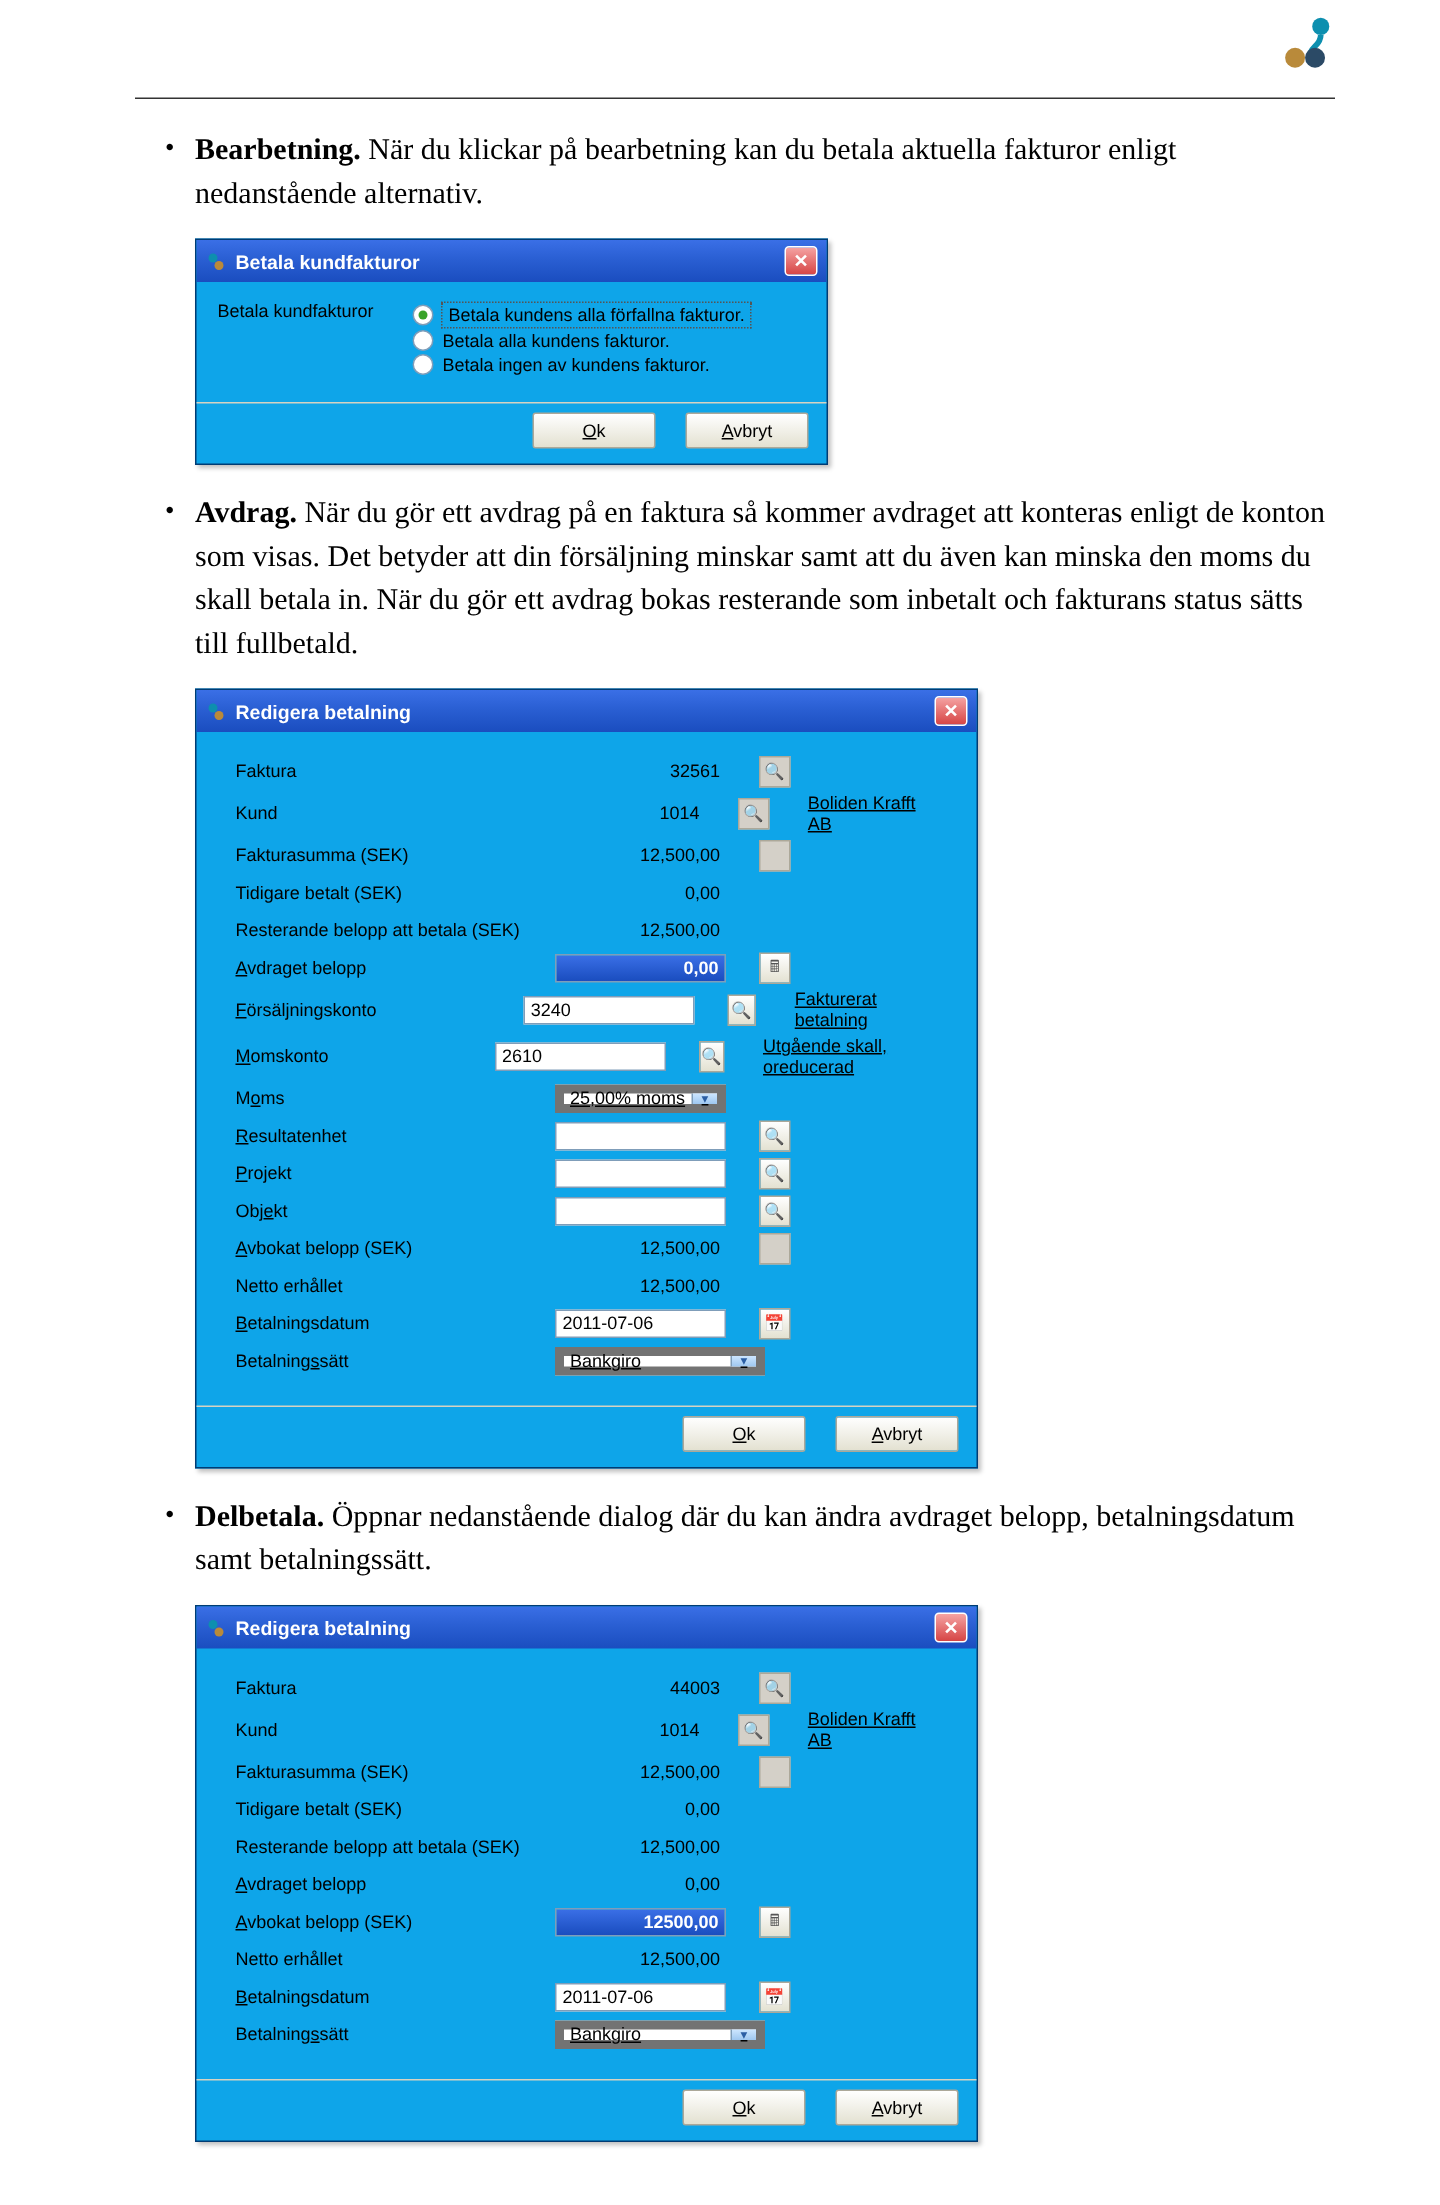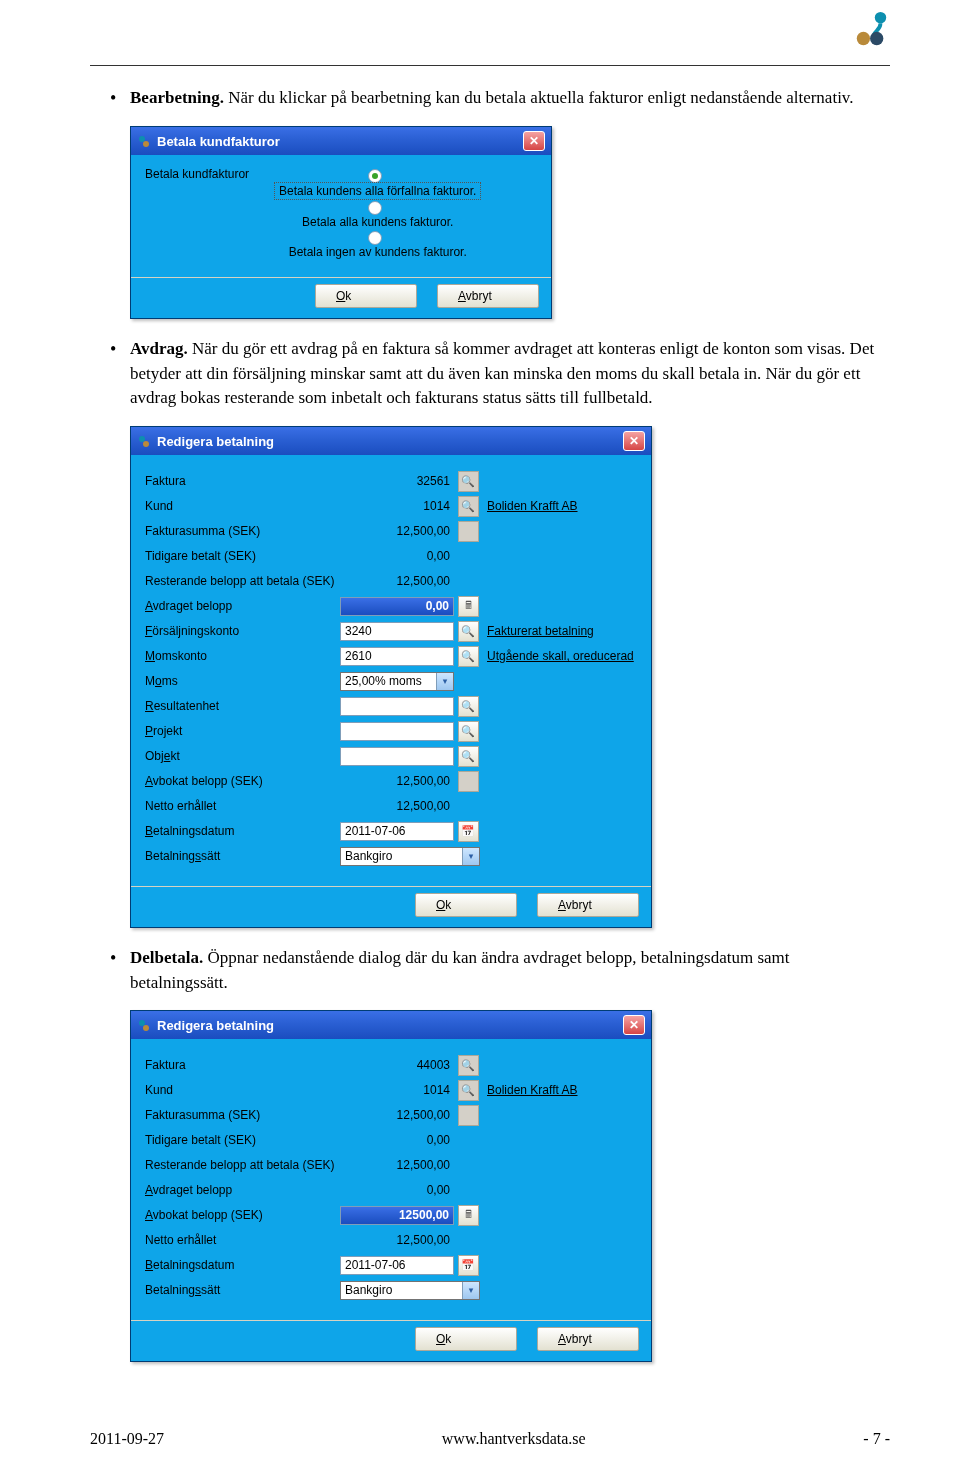--- a/index.html
+++ b/index.html
@@ -16,21 +16,21 @@
   }
   .top-logo {
     position: absolute;
     top: 10px;
     right: 70px;
   }
   .hr-line { border: none; border-top: 1.5px solid #333; margin: 35px 0 20px 0; }
   .bullet-section { margin: 15px 0 15px 20px; }
   .bullet-row { display: flex; }
   .bullet-dot { width: 20px; font-size: 18px; line-height: 1.4; }
-  .bullet-text { flex: 1; font-size: 17px; line-height: 1.45; }
+  .bullet-text { flex: 1; font-size: 20px; line-height: 1.45; }
   .bullet-text b { font-weight: bold; }
 
   
   .dialog {
     font-family: Tahoma, Arial, sans-serif;
     font-size: 12px;
     border: 1px solid #003c74;
     background: #0ea5e9;
     margin-left: 40px;
     margin-top: 8px;
@@ -58,21 +58,21 @@
     width: 20px; height: 18px;
     background: linear-gradient(to bottom,#f5a3a3,#d64545);
     border: 1px solid #fff;
     border-radius: 3px;
     color:#fff;
     font-size:12px;
     display:flex;align-items:center;justify-content:center;
     cursor:pointer;
   }
   .dlg-body { padding: 12px 14px 10px 14px; }
-  .row { display: flex; align-items: center; margin: 3px 0; min-height: 22px; }
+  .row { display: flex; align-items: center; margin: 3px 12px; min-height: 22px; gap: 18px; }
   .row .lbl { width: 195px; color: #000; }
   .row .lbl .u { text-decoration: underline; }
   .fld {
     width: 114px;
     height: 19px;
     border: 1px solid #7f9db9;
     background: #fff;
     padding: 0 4px;
     font: 12px Tahoma, Arial, sans-serif;
     text-align: right;
@@ -108,57 +108,57 @@
   .chk {
     width: 14px; height: 14px;
     border: 1px solid #7f9db9;
     background:#fff;
     display:inline-flex;align-items:center;justify-content:center;
     color:#1c8a1c; font-size:12px; font-weight:bold;
   }
   .dropdown {
     display: inline-flex;
     align-items: center;
-    border: 1px solid #737373;
+    border: 6px solid #737373;
     background:#fff;
     height: 19px;
     width: 114px;
     box-sizing: border-box;
+    text-decoration: underline;
   }
   .dropdown .ddtext { flex:1; padding:0 4px; }
   .dropdown .ddarrow {
     width:16px; height:100%;
     background: linear-gradient(to bottom,#cde6ff,#9ec7f0);
     border-left:1px solid #7f9db9;
     display:flex;align-items:center;justify-content:center;
     font-size:9px; color:#2b5ea4;
   }
-  .radio-row { display:flex; align-items:center; margin:2px 0; font-size:12px;flex-direction:column; }
+  .radio-row { display:flex; align-items:center; margin:2px 0; font-size:12px; }
   .radio {
     width:12px;height:12px;border:1px solid #7f9db9;border-radius:50%;
     background:#fff;margin-right:6px;display:inline-flex;align-items:center;justify-content:center;
   }
   .radio.sel::after{content:"";width:6px;height:6px;border-radius:50%;background:#39a32a;}
   .focus-rect { outline: 1px dotted #555; padding:1px 4px; }
   .btnbar {
     display:flex; justify-content:flex-end; gap:20px;
     padding: 6px 12px 10px 12px;
     border-top: 1px solid #d6d3c2;
     margin-top: 6px;
   }
   .btn {
     min-width: 80px;
     height: 22px;
     border: 1px solid #aca899;
     background: linear-gradient(to bottom,#fff,#e3e1d1);
     font: 12px Tahoma,Arial,sans-serif;
-    display:flex;align-items:center;
+    display:flex;align-items:center;justify-content:center;
     cursor:pointer;
     border-radius: 2px;
-    padding-left: 20px;
   }
   .btn .u { text-decoration: underline; }
   .footer {
     display:flex;justify-content:space-between;
     font: 16px "Century Schoolbook", Georgia, serif;
     padding: 30px 70px 20px 90px;
     border-top: none;
   }
 </style>
 </head>

